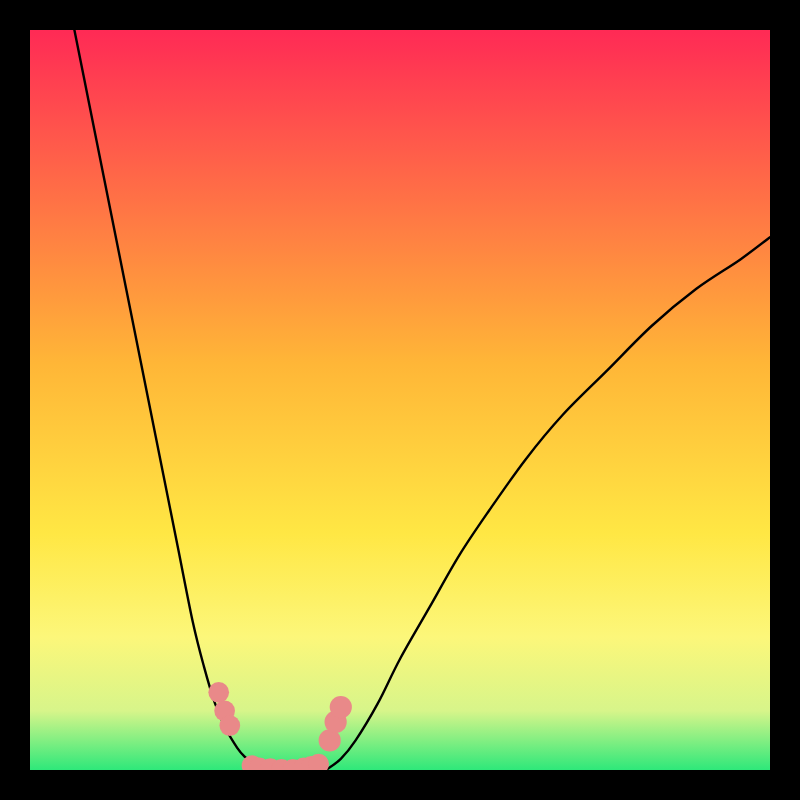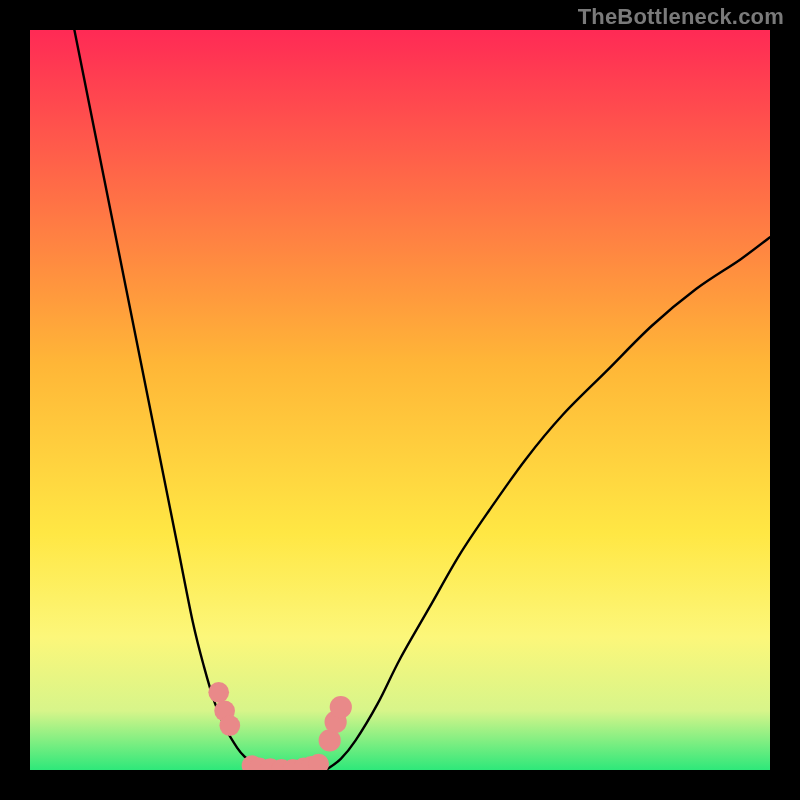--- a/index.html
+++ b/index.html
@@ -31,21 +31,20 @@
     position: absolute;
     left: 30px;
     top: 30px;
     width: 740px;
     height: 740px;
   }
 </style>
 </head>
 <body>
 <div class="frame">
-  <div class="watermark">TheBottleneck.com</div>
   <svg class="plot" viewBox="0 0 740 740" preserveAspectRatio="none">
     <defs>
       <linearGradient id="bg-grad" x1="0" y1="0" x2="0" y2="1">
         <stop id="g0" offset="0%" stop-color="#ff2a55"></stop>
         <stop id="g1" offset="45%" stop-color="#ffb637"></stop>
         <stop id="g2" offset="68%" stop-color="#ffe744"></stop>
         <stop id="g3" offset="82%" stop-color="#fcf77a"></stop>
         <stop id="g4" offset="92%" stop-color="#d7f58a"></stop>
         <stop id="g5" offset="100%" stop-color="#2ee87a"></stop>
       </linearGradient>

